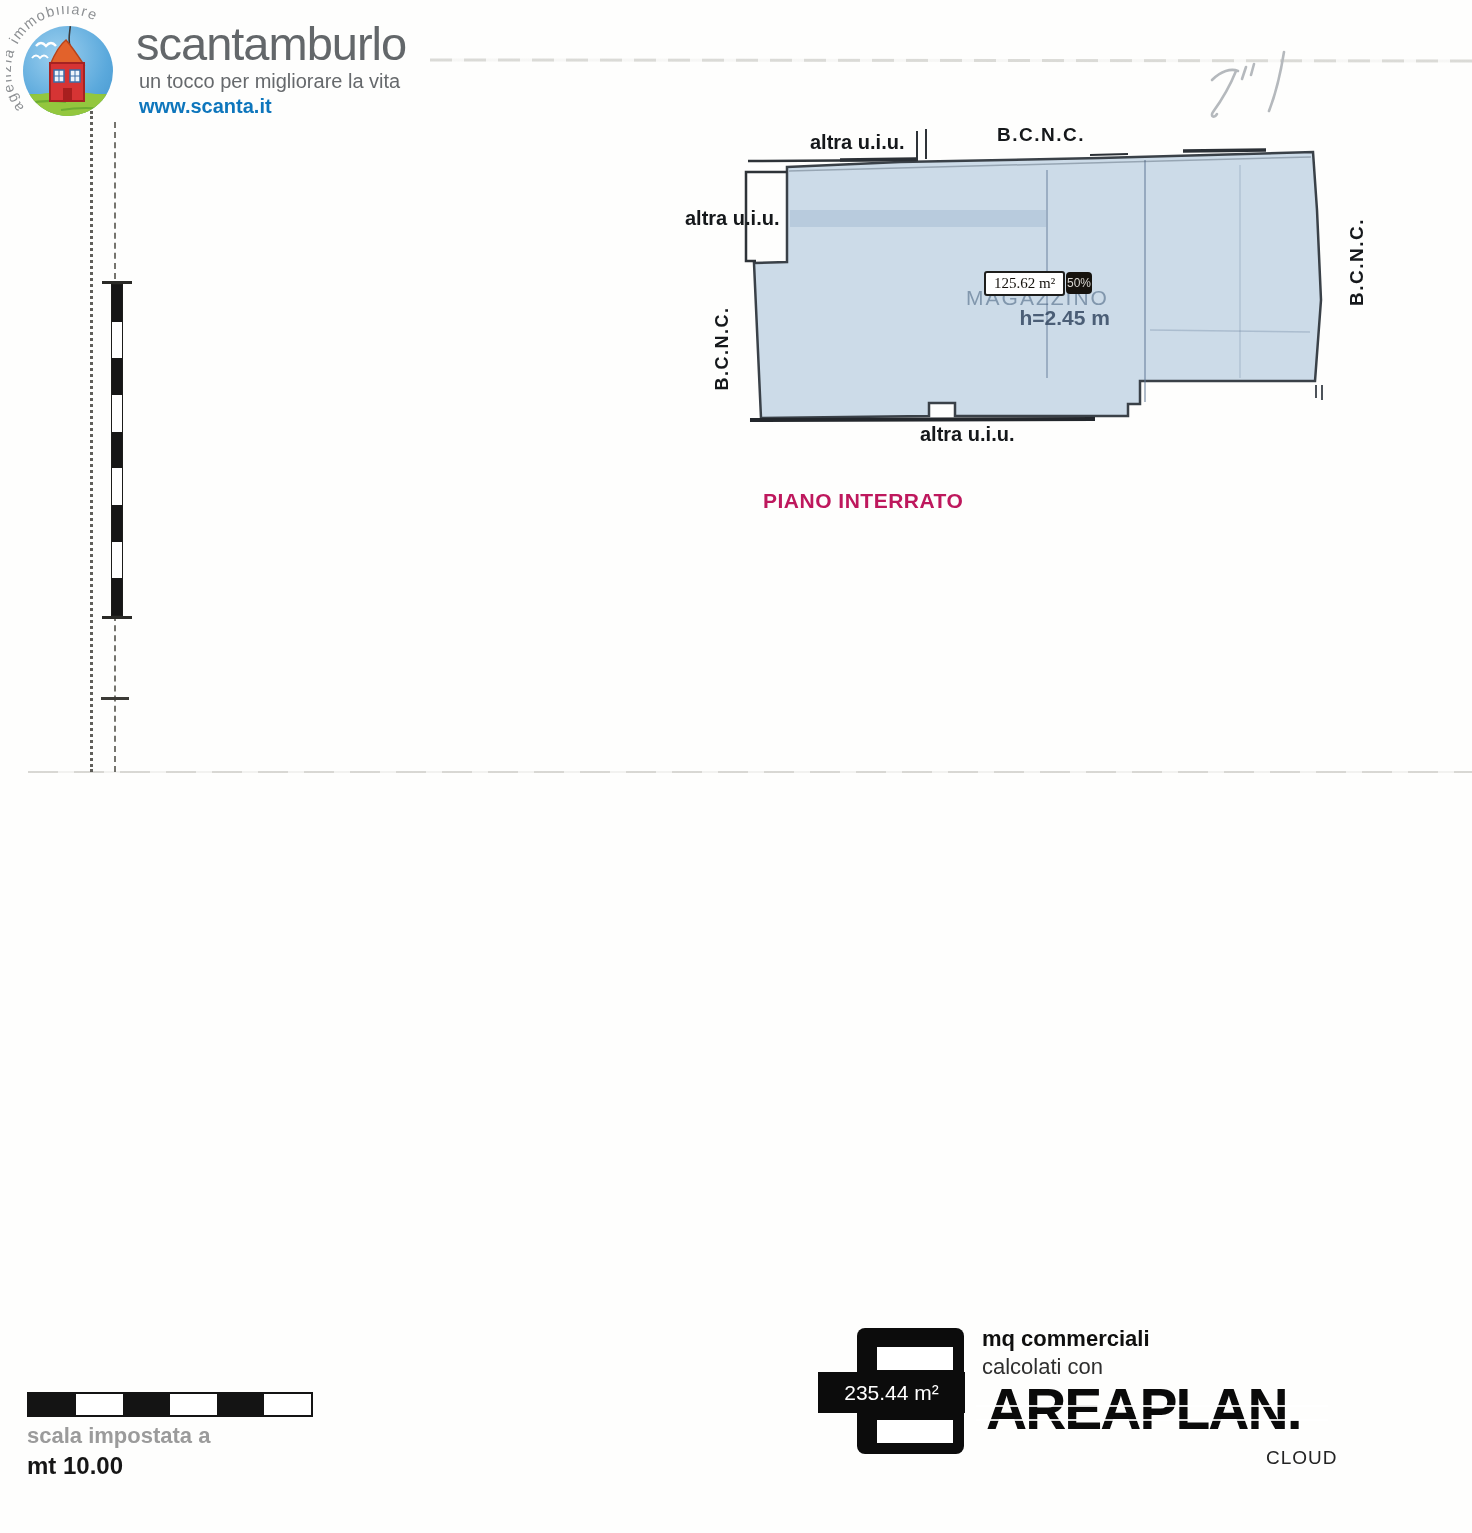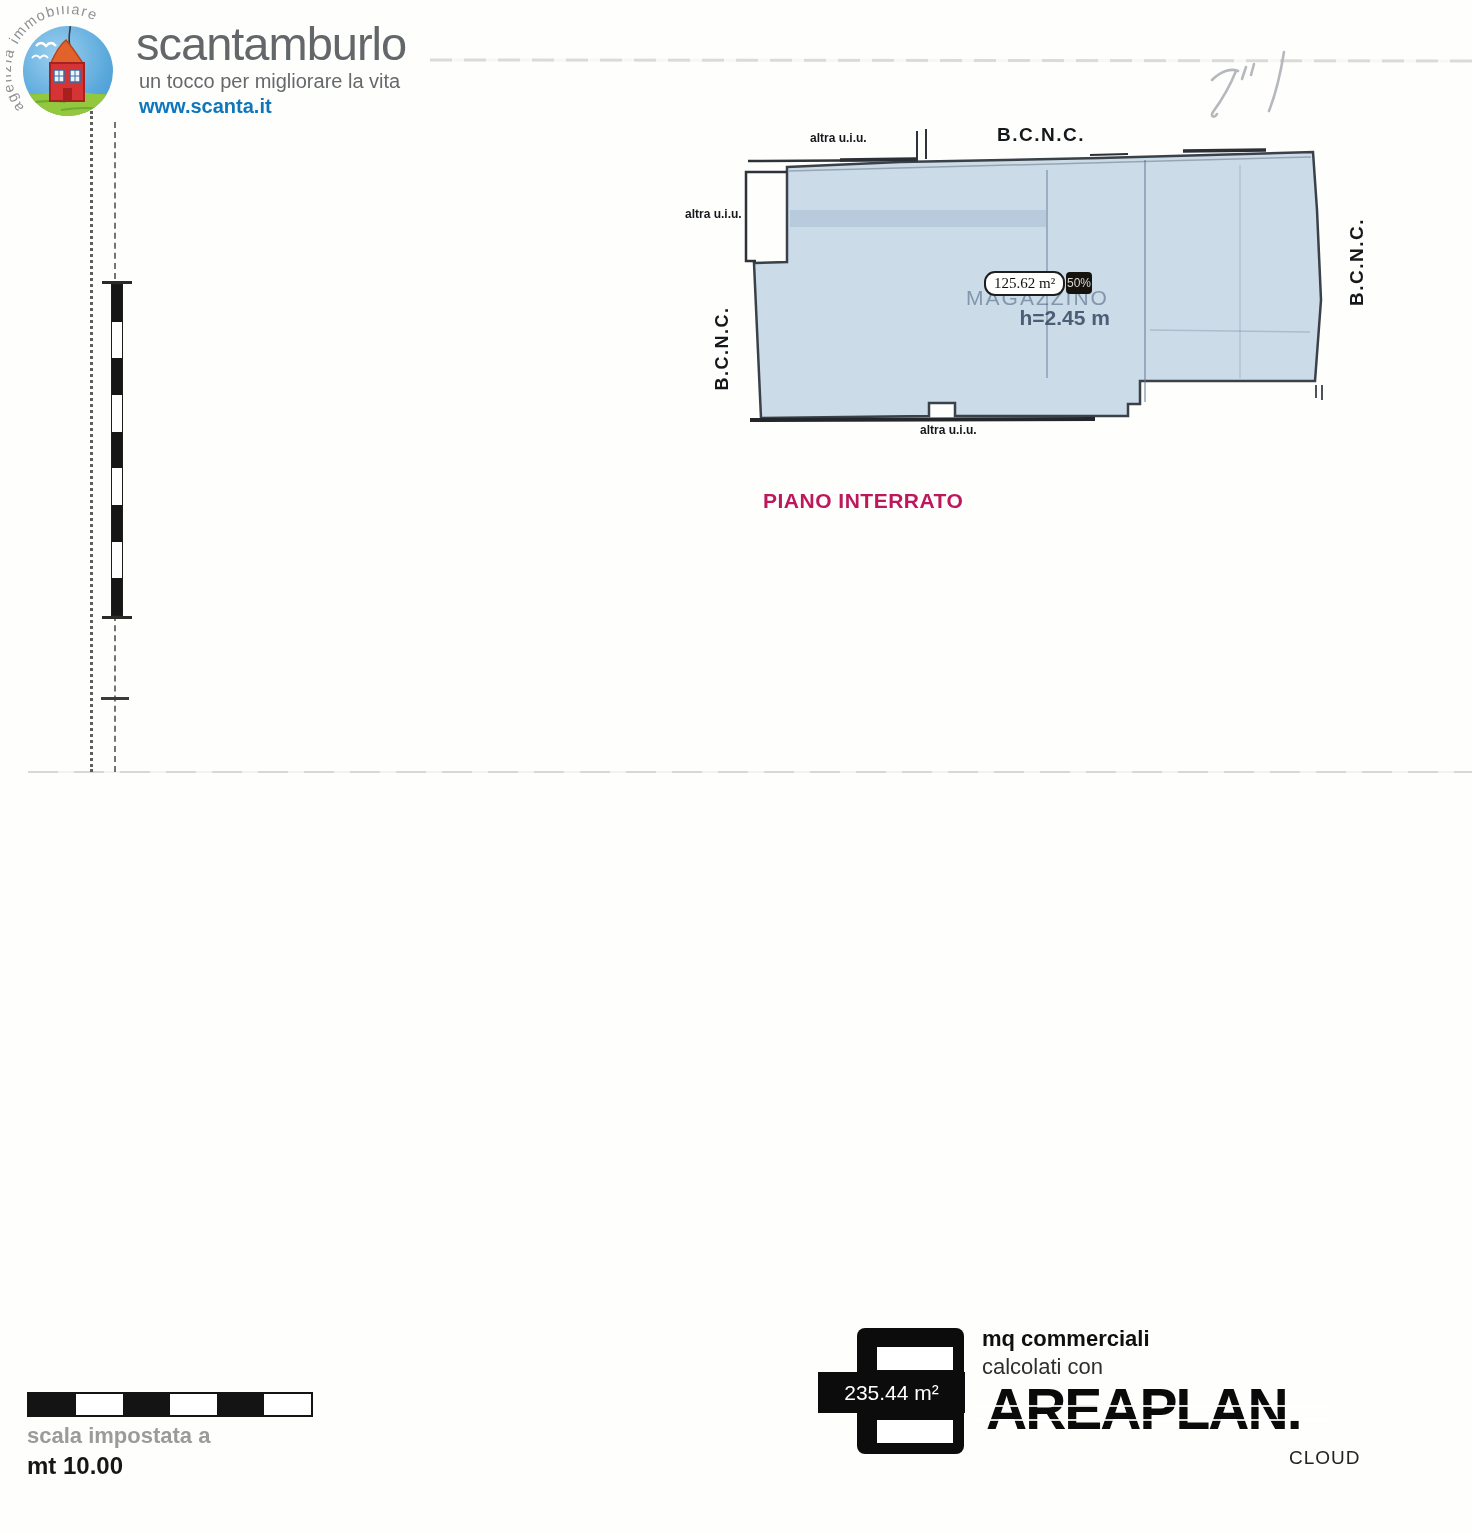--- a/index.html
+++ b/index.html
@@ -27,38 +27,38 @@
   .dashed-line{position:absolute;left:114px;top:122px;height:650px;width:0;
     border-left:2px dashed #53524b;opacity:.8;}
   .vscale{position:absolute;left:111px;top:284px;width:10px;height:330px;border:1px solid #1c1c1a;
     background:repeating-linear-gradient(180deg,#161616 0 36.65px,#ffffff 36.65px 73.3px);}
   .vscale::before,.vscale::after{content:"";position:absolute;left:-10px;width:30px;height:3px;background:#2a2a27;}
   .vscale::before{top:-4px;} .vscale::after{bottom:-4px;}
   .cross-tick{position:absolute;left:101px;top:697px;width:28px;height:3px;background:#3c3b36;}
 
   
   .plan-svg{position:absolute;left:680px;top:120px;width:700px;height:340px;}
-  .plan-label{position:absolute;color:#15181b;font-weight:700;font-size:12px;white-space:nowrap;}
+  .plan-label{position:absolute;color:#15181b;font-weight:700;font-size:20px;white-space:nowrap;}
   .lbl-top-altra{left:810px;top:131px;}
   .lbl-top-bcnc{left:997px;top:124px;font-size:19px;letter-spacing:1.5px;}
   .lbl-left-altra{left:685px;top:207px;}
   .lbl-left-bcnc{left:667px;top:338px;width:110px;text-align:center;transform:rotate(-90deg);
      font-size:18px;letter-spacing:1.5px;}
   .lbl-right-bcnc{left:1302px;top:251px;width:110px;text-align:center;transform:rotate(-90deg);
      font-size:19px;letter-spacing:1.5px;}
   .lbl-bottom-altra{left:920px;top:423px;}
   .floor-title{position:absolute;left:763px;top:489px;font-size:21px;font-weight:700;
      color:#be185d;letter-spacing:.5px;}
 
   .room-name{position:absolute;left:960px;top:286px;width:155px;text-align:center;z-index:1;
      font-size:21px;font-weight:400;letter-spacing:2px;color:rgba(68,94,124,.55);}
   .room-height{position:absolute;left:960px;top:306px;width:150px;text-align:right;z-index:1;
      font-size:21px;font-weight:700;color:rgba(52,72,98,.85);}
   .badge-area{position:absolute;left:984px;top:271px;z-index:2;background:#fff;border:2px solid #1e1e1c;
-     border-radius:11px;padding:2px 8px;font-family:"Liberation Serif",serif;font-size:15px;color:#14110c;}
+     border-radius:3px;padding:2px 8px;font-family:"Liberation Serif",serif;font-size:15px;color:#14110c;}
   .badge-pct{position:absolute;left:1066px;top:272px;z-index:2;background:#16130e;border-radius:4px;
      padding:4px 1px;font-size:12px;color:#d9d7d2;}
 
   
   .checker{position:absolute;left:27px;top:1392px;width:282px;height:21px;border:2px solid #141414;
      background:repeating-linear-gradient(90deg,#141414 0 47px,#ffffff 47px 94px);}
   .scale-caption{position:absolute;left:27px;top:1423px;font-size:22px;font-weight:700;color:#9b9b9b;}
   .scale-value{position:absolute;left:27px;top:1452px;font-size:24px;font-weight:700;color:#161616;}
 
   
@@ -66,21 +66,21 @@
   .ap-square{position:absolute;left:39px;top:0;width:107px;height:126px;background:#0c0c0c;border-radius:8px;}
   .ap-cut{position:absolute;width:76px;height:23px;background:#fff;left:59px;}
   .ap-cut.top{top:19px;} .ap-cut.bottom{top:92px;}
   .ap-bar{position:absolute;left:0;top:44px;width:147px;height:41px;background:#0c0c0c;
      display:flex;align-items:center;justify-content:center;}
   .ap-bar span{color:#fff;font-size:21px;}
   .ap-line1{position:absolute;left:982px;top:1326px;font-size:22px;font-weight:700;color:#0f0f0f;}
   .ap-line2{position:absolute;left:982px;top:1354px;font-size:22px;color:#2e2e2e;}
   .ap-brand{position:absolute;left:974px;top:1376px;font-size:57px;font-weight:800;
      letter-spacing:-2px;color:#0a0a0a;margin-left:12px;}
-  .ap-brand-sub{position:absolute;left:1266px;top:1447px;font-size:19px;color:#232323;letter-spacing:1px;margin-left:23px;}
+  .ap-brand-sub{position:absolute;left:1266px;top:1447px;font-size:19px;color:#232323;letter-spacing:1px;}
   .ap-scanline{position:absolute;left:976px;height:2px;background:rgba(255,255,255,.85);width:352px;}
 </style>
 </head>
 <body>
 
 <div class="page">
 
   <svg class="emblem" viewBox="0 0 132 132">
     <defs>
       <clipPath id="circ">

